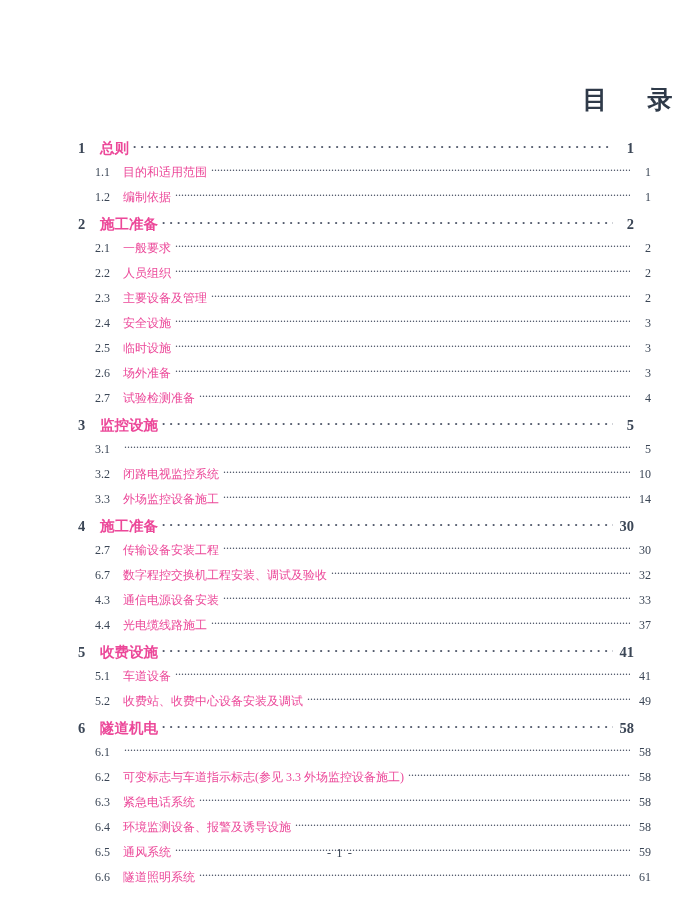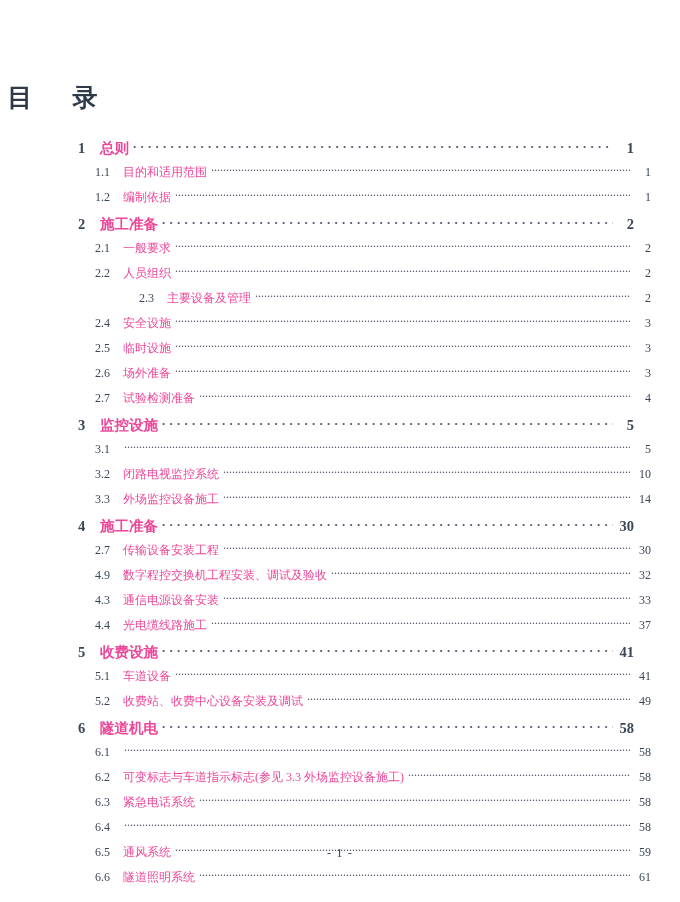--- a/index.html
+++ b/index.html
@@ -24,27 +24,27 @@
     height: 902px;
     background: #ffffff;
   }
 
   
   .toc-title {
     position: absolute;
     left: 0;
     top: 86px;
     width: 680px;
-    text-align: left;
+    text-align: right;
     font-size: 25px;
     font-weight: 700;
     color: #2f3a49;
     letter-spacing: 0.30em;
     text-indent: 0.30em;
-    font-family: Liberation Mono, monospace;
+    font-family: Liberation Serif, serif;
     line-height: 1.1;
     white-space: pre;
   }
 
   
   .toc {
     position: absolute;
     left: 78px;
     top: 138px;
     width: 556px;
@@ -119,21 +119,21 @@
     flex: 0 0 auto;
     text-align: right;
     min-width: 20px;
     color: #3b4656;
   }
   .lvl1 .toc-page { font-weight: 700; }
 
   
   .gap-wide .toc-num { min-width: 40px; font-family: Liberation Serif, serif; }
   .gap-lvl1-wide .toc-num { min-width: 36px; }
-  .gap-tight .toc-num { min-width: 20px; margin-left: 44px; }
+  .gap-tight .toc-num { min-width: 20px; }
 
   
   .page-footer {
     position: absolute;
     left: 0;
     top: 846px;
     width: 680px;
     text-align: center;
     font-size: 12.5px;
     color: #3b4656;
@@ -244,21 +244,21 @@
         <span class="toc-leader"></span>
         <span class="toc-page">30</span>
       </div>
       <div class="toc-entry lvl2">
         <span class="toc-num">2.7</span>
         <span class="toc-label">传输设备安装工程</span>
         <span class="toc-leader"></span>
         <span class="toc-page">30</span>
       </div>
       <div class="toc-entry lvl2">
-        <span class="toc-num">4.9</span>
+        <span class="toc-num">6.7</span>
         <span class="toc-label">数字程控交换机工程安装、调试及验收</span>
         <span class="toc-leader"></span>
         <span class="toc-page">32</span>
       </div>
       <div class="toc-entry lvl2">
         <span class="toc-num">4.3</span>
         <span class="toc-label">通信电源设备安装</span>
         <span class="toc-leader"></span>
         <span class="toc-page">33</span>
       </div>
@@ -304,20 +304,21 @@
         <span class="toc-page">58</span>
       </div>
       <div class="toc-entry lvl2">
         <span class="toc-num">6.3</span>
         <span class="toc-label">紧急电话系统</span>
         <span class="toc-leader"></span>
         <span class="toc-page">58</span>
       </div>
       <div class="toc-entry lvl2">
         <span class="toc-num">6.4</span>
+        <span class="toc-label">环境监测设备、报警及诱导设施</span>
         <span class="toc-leader"></span>
         <span class="toc-page">58</span>
       </div>
       <div class="toc-entry lvl2">
         <span class="toc-num">6.5</span>
         <span class="toc-label">通风系统</span>
         <span class="toc-leader"></span>
         <span class="toc-page">59</span>
       </div>
       <div class="toc-entry lvl2">

